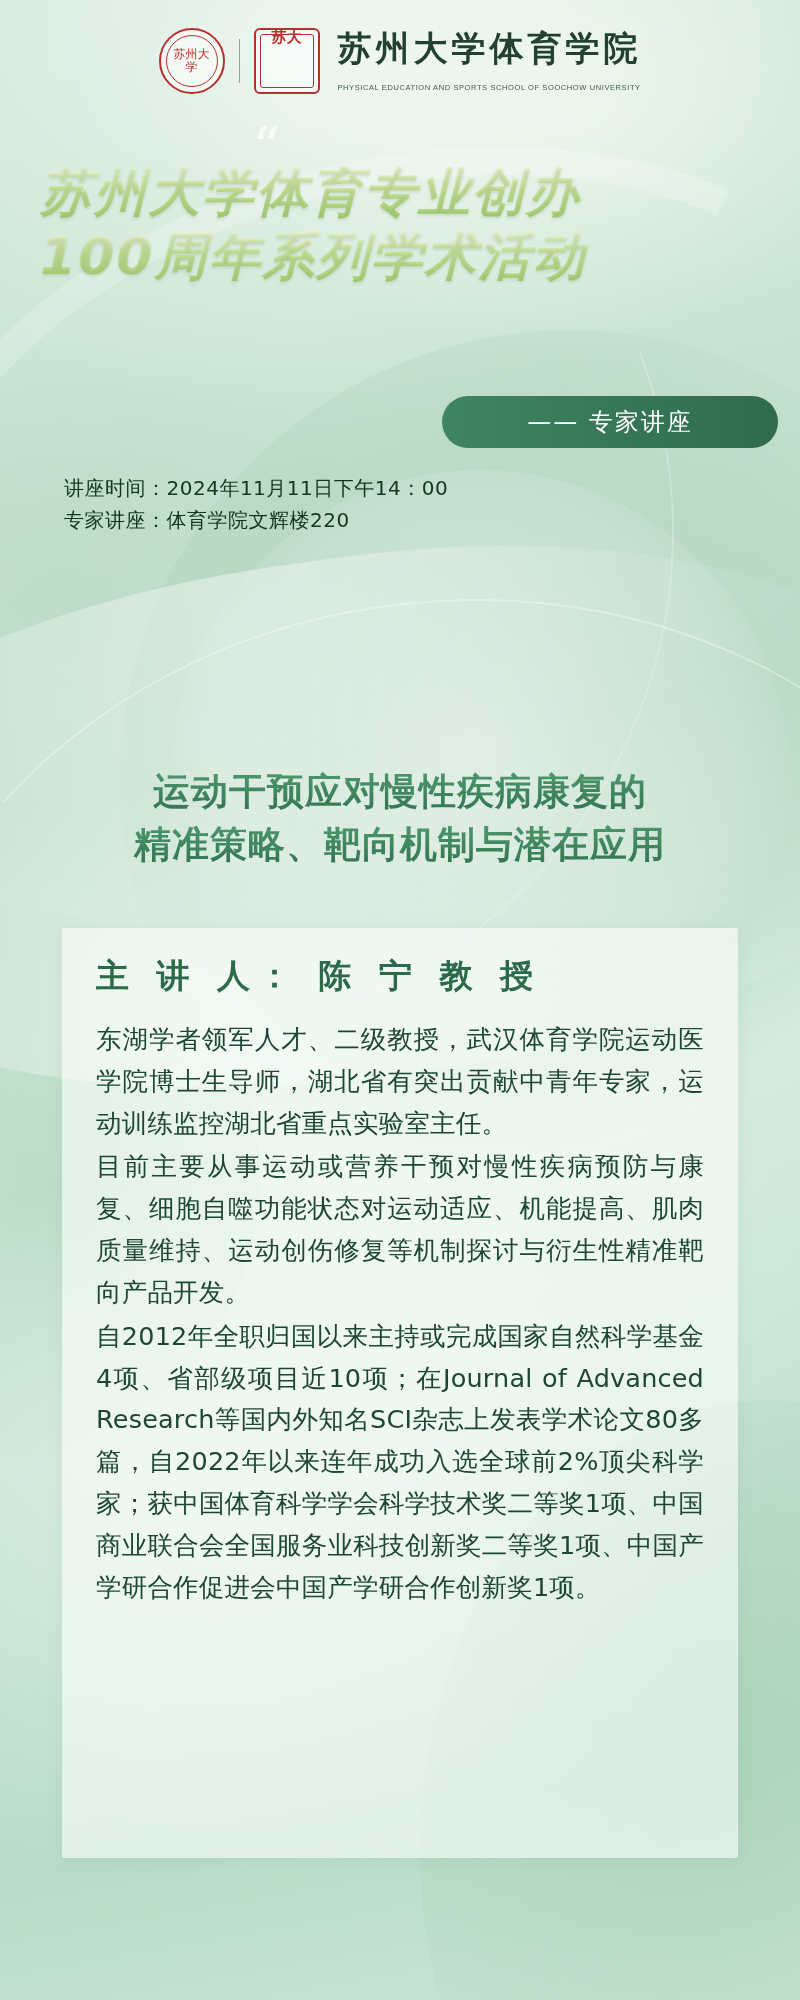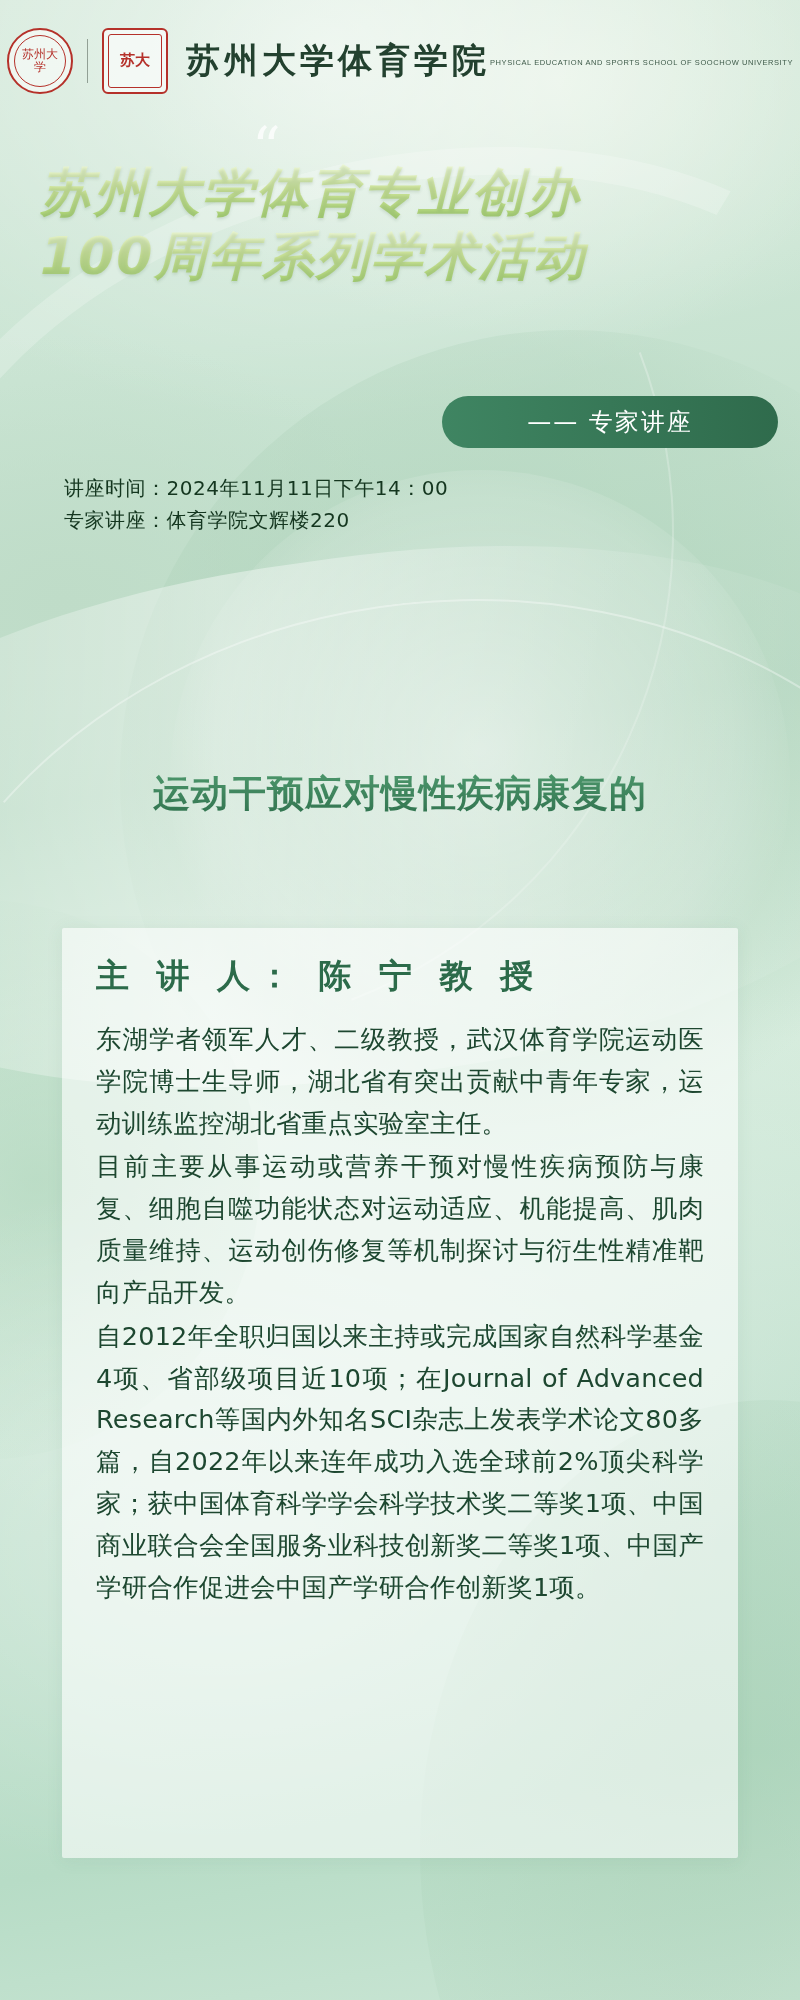--- a/index.html
+++ b/index.html
@@ -133,42 +133,42 @@
     height: 44px;
     background: #5d6b61;
     opacity: .6;
   }
   .seal2 {
     width: 62px; height: 62px;
     border-radius: 6px;
     border: 2px solid #b5312a;
     background: rgba(255,255,255,0.6);
     display: flex;
-    align-items: center;
+    align-items: flex-start;
     justify-content: center;
     position: relative;
   }
   .seal2::after {
     content: "";
     position: absolute;
     left: 4px; top: 4px; right: 4px; bottom: 4px;
     border: 1px solid #b5312a;
     border-radius: 3px;
   }
   .seal2-inner {
     font-size: 15px;
     color: #b5312a;
     font-weight: bold;
     line-height: 1.05;
     text-align: center;
     font-family: "DejaVu Sans", sans-serif;
   }
   .school-block {
     display: flex;
-    flex-direction: row;
+    flex-direction: column;
     justify-content: center;
     margin-left: 4px;
   }
   .school-cn {
     font-size: 34px;
     font-weight: bold;
     letter-spacing: 4px;
     color: #23412f;
     line-height: 1.1;
     font-family: "DejaVu Sans", sans-serif;
@@ -256,21 +256,21 @@
   .topic-line {
     font-size: 37px;
     font-weight: bold;
     line-height: 1.42;
     letter-spacing: 1px;
     background: linear-gradient(180deg, #4f9a6e 0%, #2e6f4c 100%);
     -webkit-background-clip: text;
     background-clip: text;
     color: transparent;
     -webkit-text-fill-color: transparent;
-    font-family: Liberation Serif, serif;
+    font-family: Liberation Mono, monospace;
   }
 
   
   .card {
     position: absolute;
     left: 62px;
     top: 928px;
     width: 676px;
     min-height: 930px;
     background: rgba(255,255,255,0.58);
@@ -335,20 +335,21 @@
 
   <div class="pill">—— 专家讲座</div>
 
   <div class="info">
     <div class="info-line">讲座时间：2024年11月11日下午14：00</div>
     <div class="info-line">专家讲座：体育学院文辉楼220</div>
   </div>
 
   <div class="topic">
     <div class="topic-line">运动干预应对慢性疾病康复的</div>
+    <div class="topic-line">精准策略、靶向机制与潜在应用</div>
   </div>
 
   <div class="card">
     <div class="speaker-name">主 讲 人： 陈 宁   教 授</div>
     <p class="bio-p">东湖学者领军人才、二级教授，武汉体育学院运动医学院博士生导师，湖北省有突出贡献中青年专家，运动训练监控湖北省重点实验室主任。</p>
     <p class="bio-p">目前主要从事运动或营养干预对慢性疾病预防与康复、细胞自噬功能状态对运动适应、机能提高、肌肉质量维持、运动创伤修复等机制探讨与衍生性精准靶向产品开发。</p>
     <p class="bio-p">自2012年全职归国以来主持或完成国家自然科学基金4项、省部级项目近10项；在Journal of Advanced Research等国内外知名SCI杂志上发表学术论文80多篇，自2022年以来连年成功入选全球前2%顶尖科学家；获中国体育科学学会科学技术奖二等奖1项、中国商业联合会全国服务业科技创新奖二等奖1项、中国产学研合作促进会中国产学研合作创新奖1项。</p>
   </div>
 
 </div>

